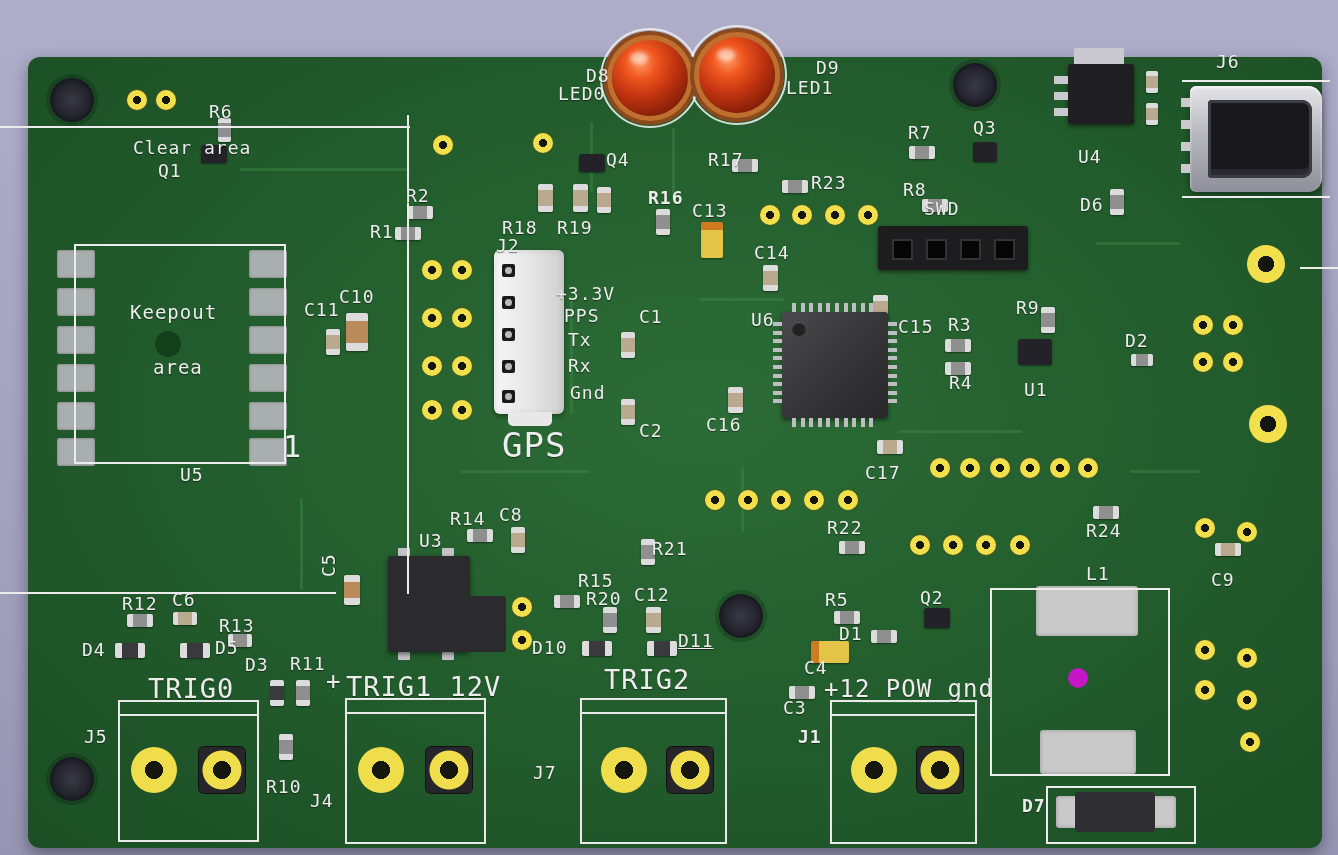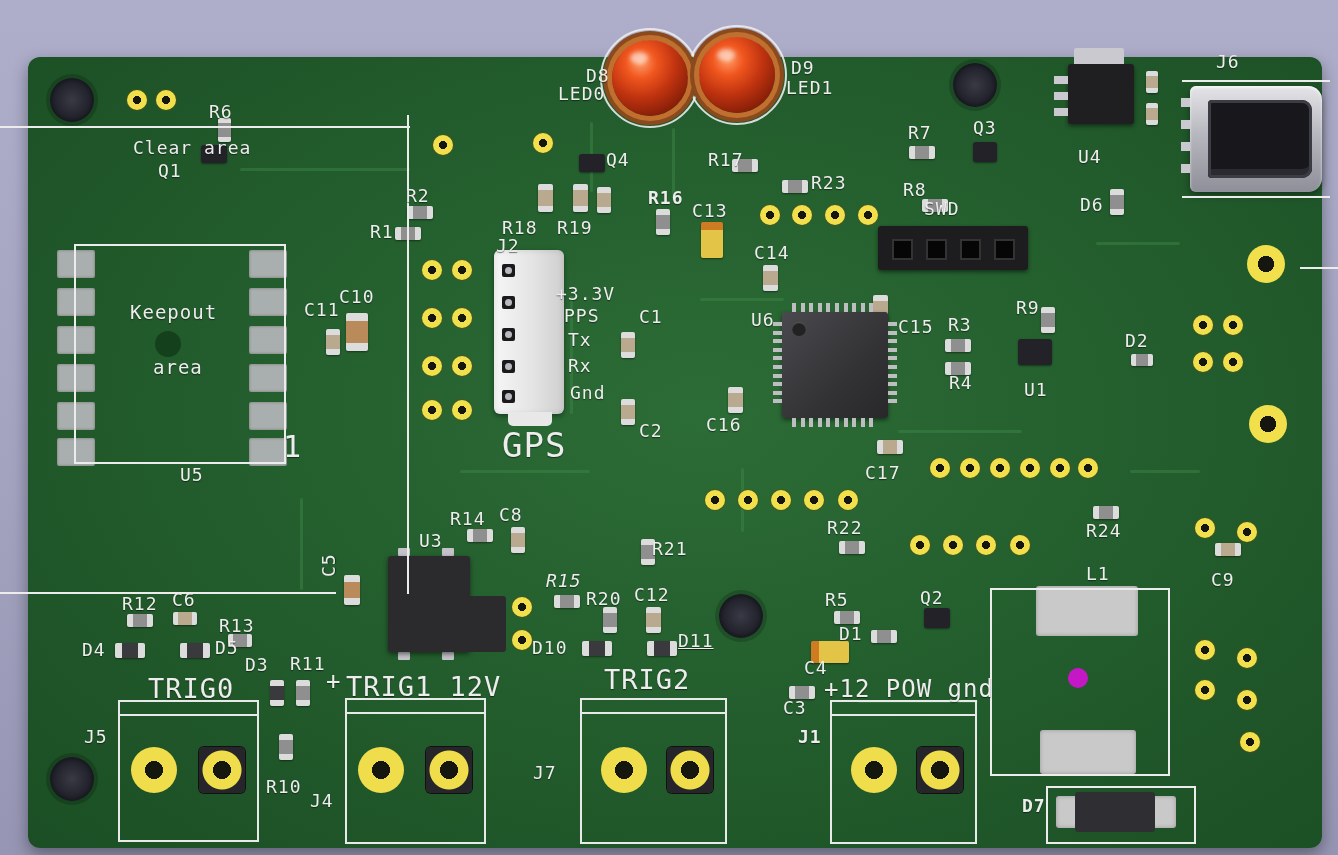--- a/index.html
+++ b/index.html
@@ -228,21 +228,21 @@
       <div class="lbl" style="left: 209px; top: 103px;">R6</div>
       <div class="lbl" style="left: 133px; top: 139px;">Clear area</div>
       <div class="lbl" style="left: 158px; top: 162px; text-align: right;">Q1</div>
       <div class="lbl" style="left: 406px; top: 187px;">R2</div>
       <div class="lbl" style="left: 370px; top: 223px;">R1</div>
       <div class="lbl" style="left: 502px; top: 219px;">R18</div>
       <div class="lbl" style="left: 557px; top: 219px;">R19</div>
       <div class="lbl" style="left: 606px; top: 151px;">Q4</div>
       <div class="lbl" style="left: 586px; top: 67px;">D8</div>
       <div class="lbl" style="left: 558px; top: 85px;">LED0</div>
-      <div class="lbl" style="left: 791px; top: 59px; text-align: center;">D9</div>
+      <div class="lbl" style="left: 816px; top: 59px; text-align: center;">D9</div>
       <div class="lbl" style="left: 786px; top: 79px;">LED1</div>
       <div class="lbl" style="left: 648px; top: 189px; font-weight: bold;">R16</div>
       <div class="lbl" style="left: 692px; top: 202px;">C13</div>
       <div class="lbl" style="left: 708px; top: 151px;">R17</div>
       <div class="lbl" style="left: 811px; top: 174px;">R23</div>
       <div class="lbl" style="left: 908px; top: 124px;">R7</div>
       <div class="lbl" style="left: 973px; top: 119px;">Q3</div>
       <div class="lbl" style="left: 903px; top: 181px;">R8</div>
       <div class="lbl" style="left: 924px; top: 200px;">SWD</div>
       <div class="lbl" style="left: 1078px; top: 148px;">U4</div>
@@ -273,21 +273,21 @@
       <div class="lbl" style="left: 153px; top: 358px; font-size: 19px;">area</div>
       <div class="lbl" style="left: 156px; top: 466px; margin-left: 24px;">U5</div>
       <div class="lbl" style="left: 283px; top: 432px; font-size: 30px;">1</div>
       <div class="lbl" style="left: 450px; top: 510px;">R14</div>
       <div class="lbl" style="left: 499px; top: 506px;">C8</div>
       <div class="lbl" style="left: 419px; top: 532px;">U3</div>
       <div class="lbl" style="left: 652px; top: 540px;">R21</div>
       <div class="lbl" style="left: 827px; top: 519px;">R22</div>
       <div class="lbl" style="left: 1086px; top: 522px;">R24</div>
       <div class="lbl" style="left: 1211px; top: 571px;">C9</div>
-      <div class="lbl" style="left: 546px; top: 572px; font-style: italic;">R15</div>
+      <div class="lbl" style="left: 578px; top: 572px;">R15</div>
       <div class="lbl" style="left: 586px; top: 590px;">R20</div>
       <div class="lbl" style="left: 634px; top: 586px;">C12</div>
       <div class="lbl" style="left: 532px; top: 639px;">D10</div>
       <div class="lbl" style="left: 678px; top: 632px; text-decoration: underline;">D11</div>
       <div class="lbl" style="left: 320px; top: 577px; font-size: 18px; transform: rotate(-90deg); transform-origin: left top;">C5</div>
       <div class="lbl" style="left: 122px; top: 595px;">R12</div>
       <div class="lbl" style="left: 172px; top: 591px;">C6</div>
       <div class="lbl" style="left: 219px; top: 617px;">R13</div>
       <div class="lbl" style="left: 82px; top: 641px;">D4</div>
       <div class="lbl" style="left: 215px; top: 639px;">D5</div>

